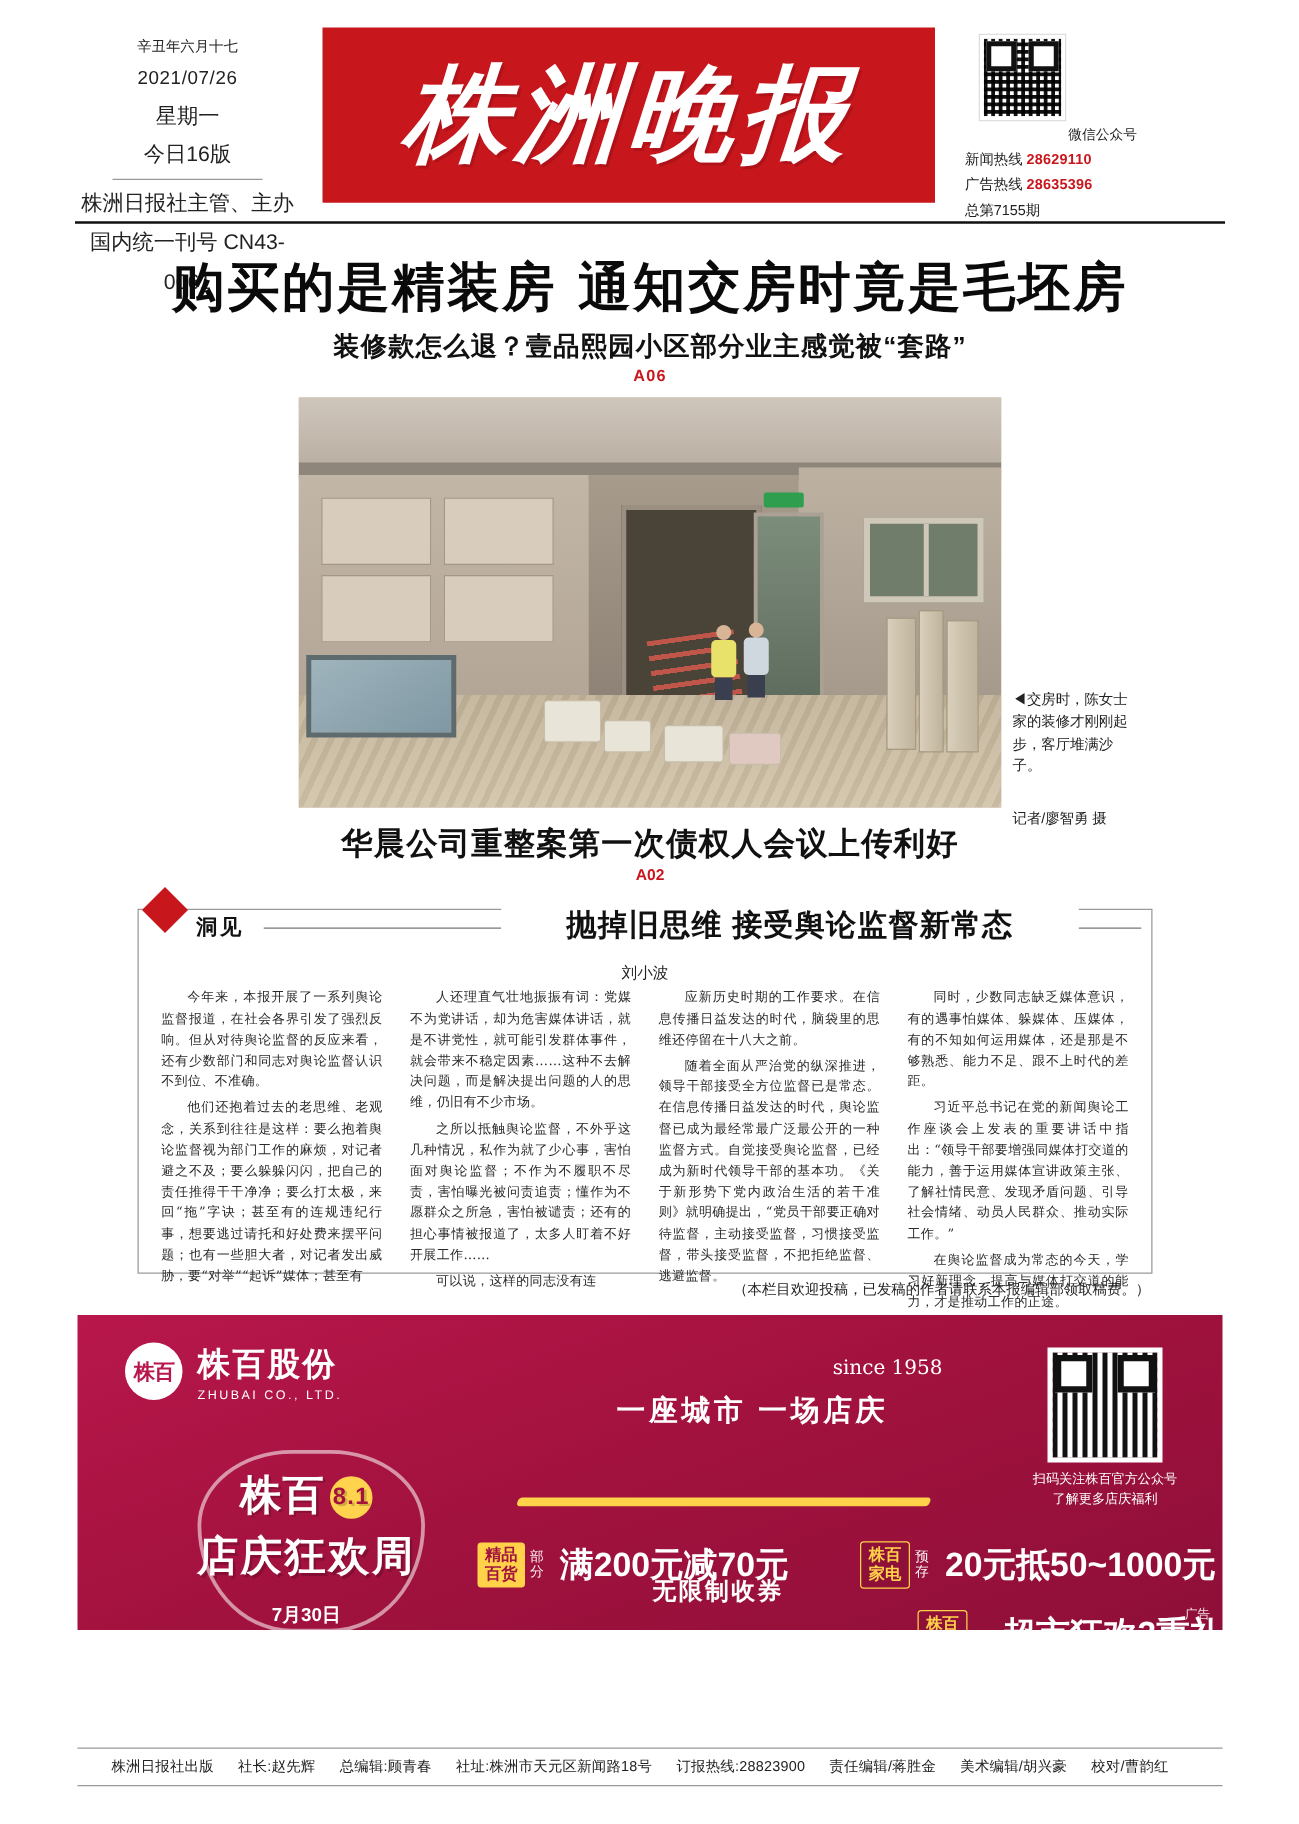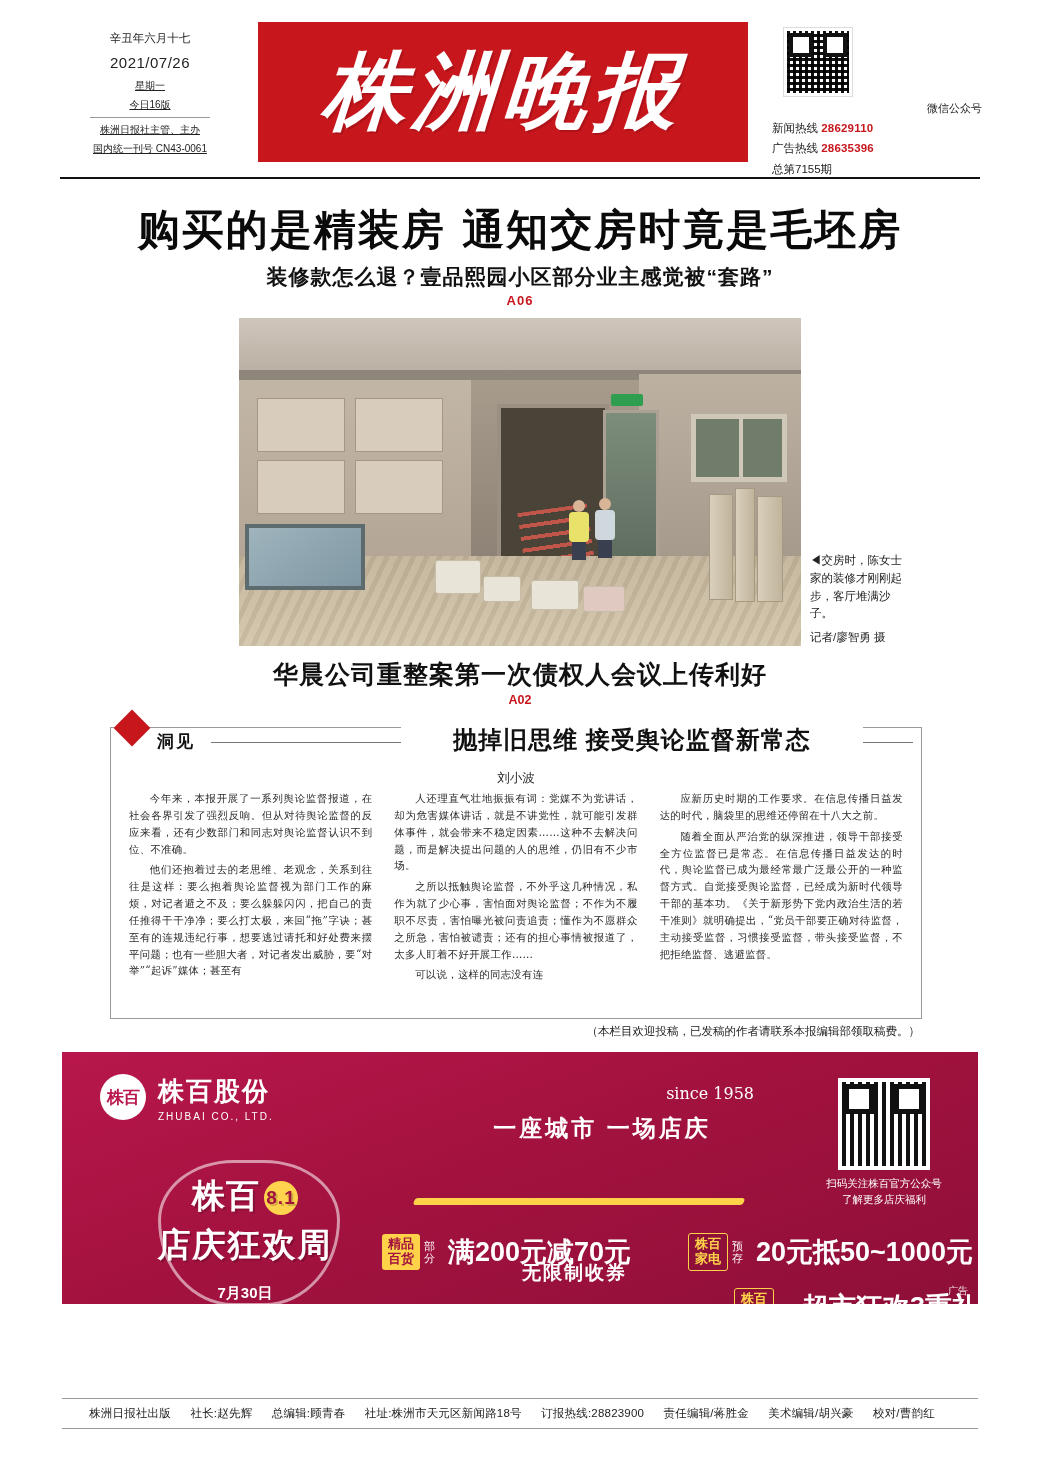--- a/index.html
+++ b/index.html
@@ -35,21 +35,21 @@
     left: 0;
     top: 6px;
     width: 180px;
     text-align: center;
     font-size: 11.5px;
     line-height: 1.85;
     color: #222;
   }
   .mast-left .lunar { font-size: 11.5px; }
   .mast-left .date { font-size: 15px; font-weight: normal; letter-spacing: .5px; }
-  .mast-left .small { font-size: 10px; text-decoration: underline; }
+  .mast-left .small { font-size: 17px; }
   .mast-left .rule {
     width: 120px; height: 1px; background: #999; margin: 3px auto;
   }
 
   .mast-logo {
     position: absolute;
     left: 198px;
     top: 0;
     width: 490px;
     height: 140px;
@@ -95,21 +95,21 @@
   }
   .qr::before, .qr::after {
     content: "";
     position: absolute;
     width: 16px; height: 16px;
     border: 4px solid #111;
     background: #fff;
   }
   .qr::before { left: 2px; top: 2px; }
   .qr::after { right: 2px; top: 2px; }
-  .qr-label { text-align: right; padding-left: 10px; font-size: 11px; }
+  .qr-label { text-align: center; padding-left: 10px; font-size: 11px; }
   .mast-right .hot { font-size: 11.5px; }
   .mast-right .num { color: #c8161d; font-weight: bold; letter-spacing: .2px; }
 
   .mast-rule {
     position: absolute;
     left: 60px;
     top: 177px;
     width: 920px;
     height: 2px;
     background: #111;
@@ -252,21 +252,21 @@
   .photo-caption {
     position: absolute;
     left: 810px;
     top: 552px;
     width: 92px;
     font-size: 11.5px;
     line-height: 1.55;
     color: #222;
     text-align: left;
   }
-  .photo-caption .credit { margin-top: 6px; }
+  .photo-caption .credit { margin-top: 24px; }
 
   
   .subhead {
     position: absolute;
     left: 60px;
     top: 658px;
     width: 920px;
     text-align: center;
   }
   .subhead .t {
@@ -726,20 +726,25 @@
       </div>
       <div class="cmt-col">
         <p>人还理直气壮地振振有词：党媒不为党讲话，却为危害媒体讲话，就是不讲党性，就可能引发群体事件，就会带来不稳定因素……这种不去解决问题，而是解决提出问题的人的思维，仍旧有不少市场。</p>
         <p>之所以抵触舆论监督，不外乎这几种情况，私作为就了少心事，害怕面对舆论监督；不作为不履职不尽责，害怕曝光被问责追责；懂作为不愿群众之所急，害怕被谴责；还有的担心事情被报道了，太多人盯着不好开展工作……</p>
         <p>可以说，这样的同志没有连</p>
       </div>
       <div class="cmt-col">
         <p>应新历史时期的工作要求。在信息传播日益发达的时代，脑袋里的思维还停留在十八大之前。</p>
         <p>随着全面从严治党的纵深推进，领导干部接受全方位监督已是常态。在信息传播日益发达的时代，舆论监督已成为最经常最广泛最公开的一种监督方式。自觉接受舆论监督，已经成为新时代领导干部的基本功。《关于新形势下党内政治生活的若干准则》就明确提出，“党员干部要正确对待监督，主动接受监督，习惯接受监督，带头接受监督，不把拒绝监督、逃避监督。</p>
       </div>
+      <div class="cmt-col">
+        <p>同时，少数同志缺乏媒体意识，有的遇事怕媒体、躲媒体、压媒体，有的不知如何运用媒体，还是那是不够熟悉、能力不足、跟不上时代的差距。</p>
+        <p>习近平总书记在党的新闻舆论工作座谈会上发表的重要讲话中指出：“领导干部要增强同媒体打交道的能力，善于运用媒体宣讲政策主张、了解社情民意、发现矛盾问题、引导社会情绪、动员人民群众、推动实际工作。”</p>
+        <p>在舆论监督成为常态的今天，学习好新理念，提高与媒体打交道的能力，才是推动工作的正途。</p>
+      </div>
     </div>
   </div>
   <div class="cmt-note">（本栏目欢迎投稿，已发稿的作者请联系本报编辑部领取稿费。）</div>
 
   <div class="ad">
     <div class="ad-logo-circle">株百</div>
     <div class="ad-brand">
       <div class="cn">株百股份</div>
       <div class="en">ZHUBAI CO., LTD.</div>
     </div>

